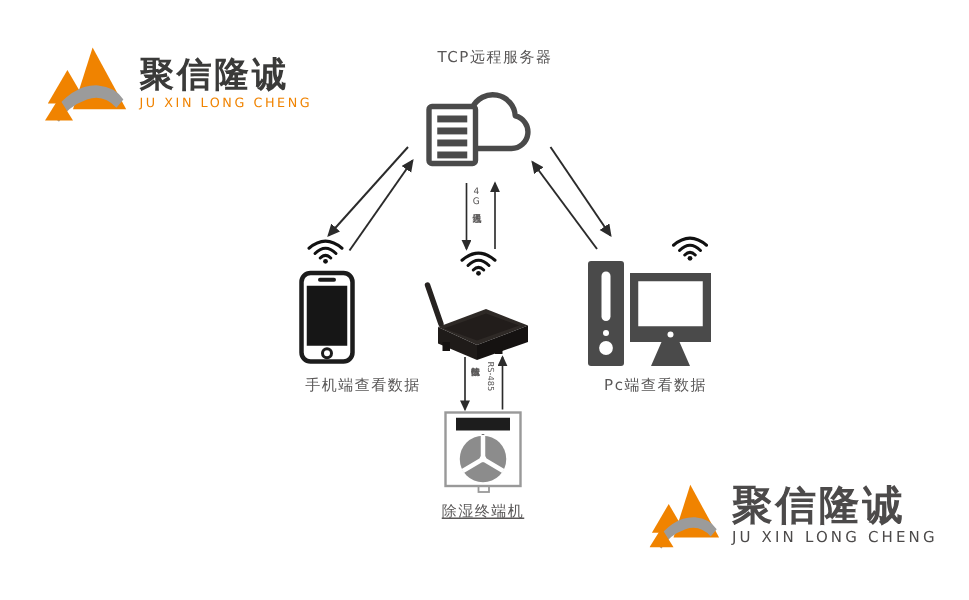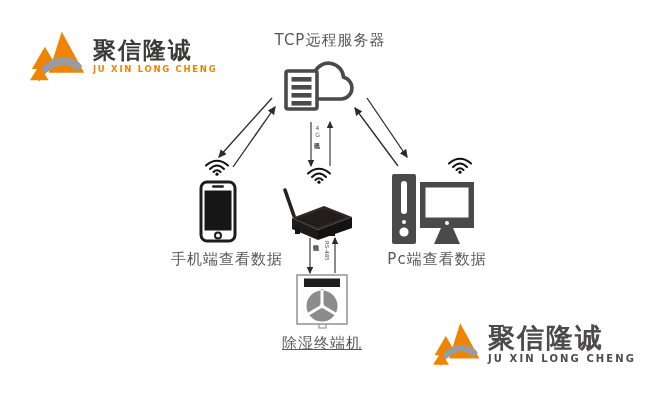--- a/index.html
+++ b/index.html
@@ -5,30 +5,30 @@
   html,body{margin:0;padding:0;background:#fff;}
   .canvas{
     position:relative;width:646px;height:400px;background:#ffffff;overflow:hidden;
     font-family:"DejaVu Sans","Liberation Sans",sans-serif;
   }
   .abs{position:absolute;}
   
   .logo{position:absolute;display:flex;align-items:center;gap:7px;}
   .logo-text{display:flex;flex-direction:column;}
   .logo-cn{font-weight:800;letter-spacing:2px;line-height:1;}
-  .logo-en{font-weight:700;line-height:1;margin-top:3px;}
+  .logo-en{font-weight:400;line-height:1;margin-top:3px;}
   .logo-tl{left:30px;top:28px;}
   .logo-tl .logo-cn{font-size:23px;color:#3a3a39;}
   .logo-tl .logo-en{font-size:8.5px;color:#f08300;letter-spacing:1.7px;}
   .logo-br{left:433px;top:320px;}
   .logo-br .logo-cn{font-size:27px;color:#4c4a4a;}
   .logo-br .logo-en{font-size:10px;color:#4c4a4a;letter-spacing:2.1px;}
   
   .node-label{
-    position:absolute;font-size:15px;color:#595757;letter-spacing:1px;
+    position:absolute;font-size:10px;color:#595757;letter-spacing:1px;
     transform:translateX(-50%);white-space:nowrap;
   }
   .v-label{
     position:absolute;writing-mode:vertical-rl;text-orientation:upright;
     font-size:6px;color:#595757;letter-spacing:0;line-height:1;white-space:nowrap;
   }
   .v-label.rotated{text-orientation:mixed;font-size:5.5px;}
 </style>
 </head>
 <body>
@@ -100,21 +100,21 @@
     <path d="M6,12 Q13,5 20,12" fill="none" stroke="#111" stroke-width="2" stroke-linecap="round"></path>
     <path d="M9.5,15 Q13,11.5 16.5,15" fill="none" stroke="#111" stroke-width="2" stroke-linecap="round"></path>
     <circle cx="13" cy="17.2" r="1.6" fill="#111"></circle>
   </svg>
   <svg class="abs" style="left:198px;top:180px;" width="40" height="64" viewBox="0 0 40 64">
     <rect x="3" y="2" width="34" height="59" rx="6" fill="#ffffff" stroke="#1c1c1c" stroke-width="3"></rect>
     <rect x="14" y="5.2" width="12" height="2.6" rx="1.3" fill="#1c1c1c"></rect>
     <rect x="6.5" y="10.5" width="27" height="40" fill="#161616"></rect>
     <circle cx="20" cy="55.5" r="3" fill="#ffffff" stroke="#1c1c1c" stroke-width="2"></circle>
   </svg>
-  <div class="node-label" style="left:227px;top:250px;">手机端查看数据</div>
+  <div class="node-label" style="left:242px;top:250px;">手机端查看数据</div>
 
   <svg class="abs" style="left:306px;top:165px;" width="26" height="19" viewBox="0 0 26 19">
     <path d="M2,8.5 Q13,-1 24,8.5" fill="none" stroke="#111" stroke-width="2" stroke-linecap="round"></path>
     <path d="M6,12 Q13,5 20,12" fill="none" stroke="#111" stroke-width="2" stroke-linecap="round"></path>
     <path d="M9.5,15 Q13,11.5 16.5,15" fill="none" stroke="#111" stroke-width="2" stroke-linecap="round"></path>
     <circle cx="13" cy="17.2" r="1.6" fill="#111"></circle>
   </svg>
   <svg class="abs" style="left:280px;top:184px;" width="76" height="56" viewBox="0 0 76 56">
     <line x1="14" y1="32" x2="5" y2="6" stroke="#262220" stroke-width="3.6" stroke-linecap="round"></line>
     <polygon points="12,34 44,22 72,33 38,46" fill="#2e2926"></polygon>

